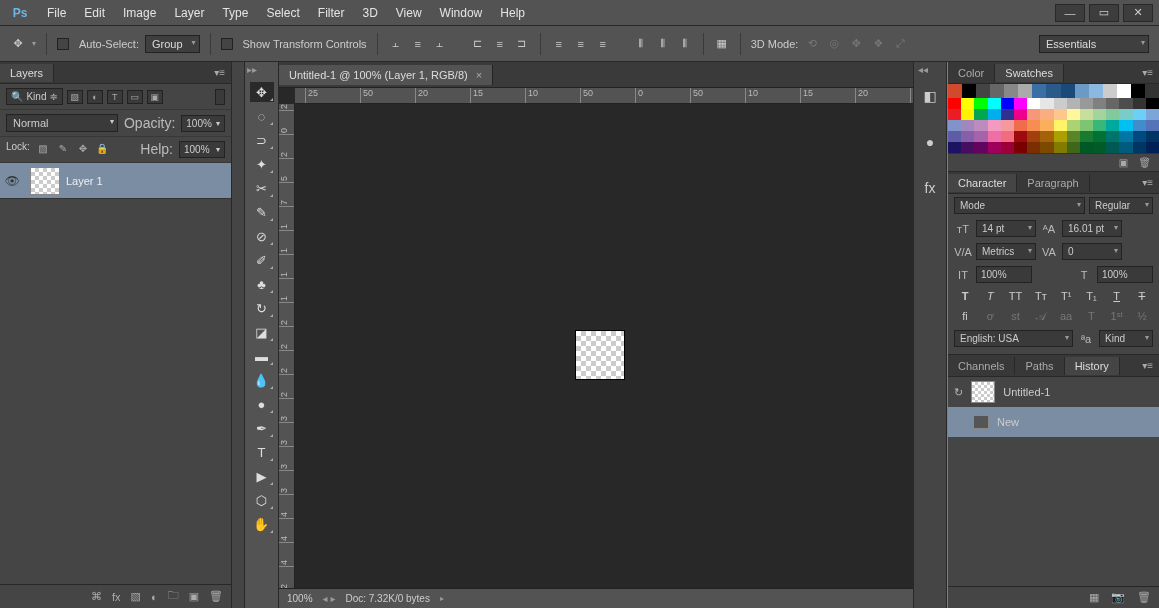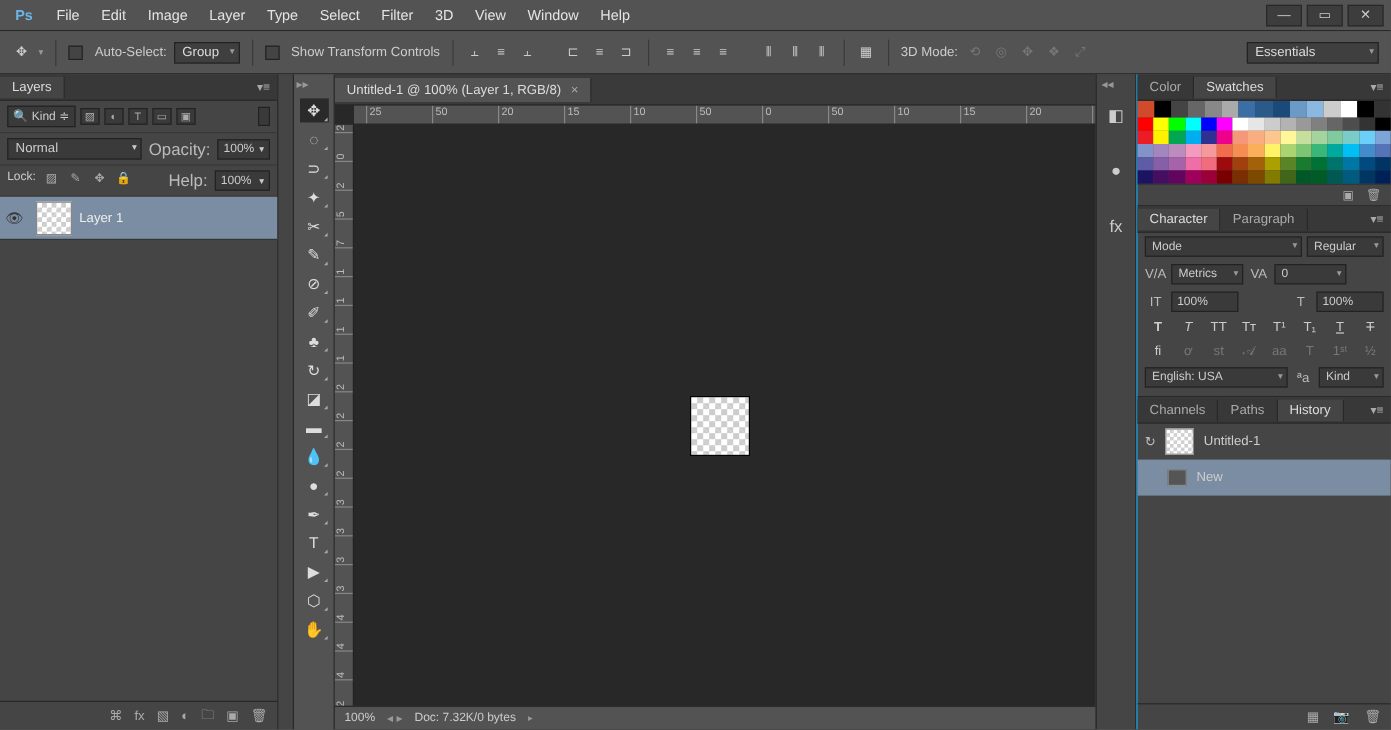--- a/index.html
+++ b/index.html
@@ -440,20 +440,26 @@
       <div class="panel-tabbar">
         <div class="panel-tab">Character</div>
         <div class="panel-tab tab-inactive">Paragraph</div>
         <div class="panel-menu">▾≡</div>
       </div>
       <div class="char-row">
         <span class="char-dd">Mode</span>
         <span class="char-dd" style="flex:0 0 64px">Regular</span>
       </div>
       <div class="char-row">
+        <span class="char-ico">ᴛT</span>
+        <span class="char-dd" style="flex:0 0 60px">14 pt</span>
+        <span class="char-ico">ᴬA</span>
+        <span class="char-dd" style="flex:0 0 60px">16.01 pt</span>
+      </div>
+      <div class="char-row">
         <span class="char-ico">V/A</span>
         <span class="char-dd" style="flex:0 0 60px">Metrics</span>
         <span class="char-ico">VA</span>
         <span class="char-dd" style="flex:0 0 60px">0</span>
       </div>
       <div class="char-row">
         <span class="char-ico">IT</span>
         <span class="char-val">100%</span>
         <span style="flex:1"></span>
         <span class="char-ico">T</span>

